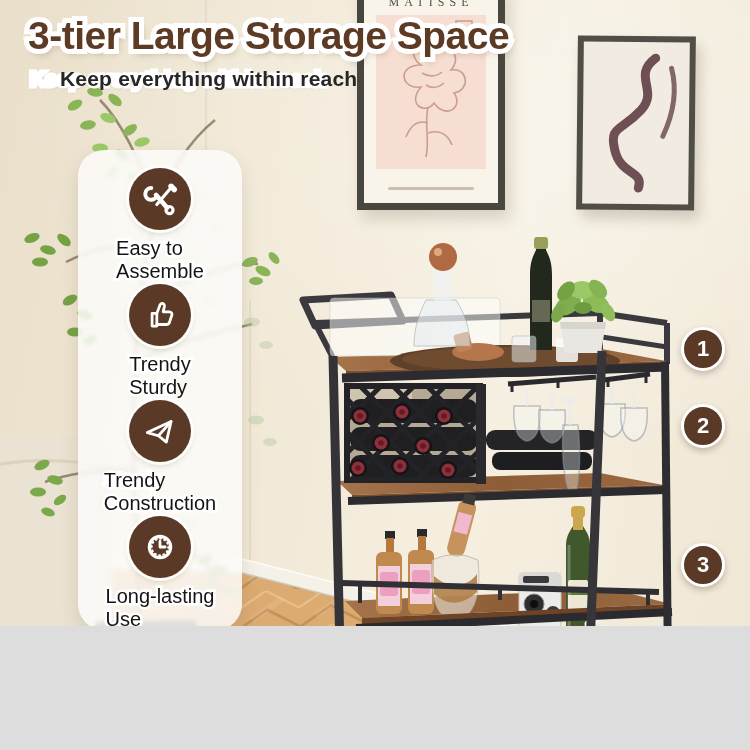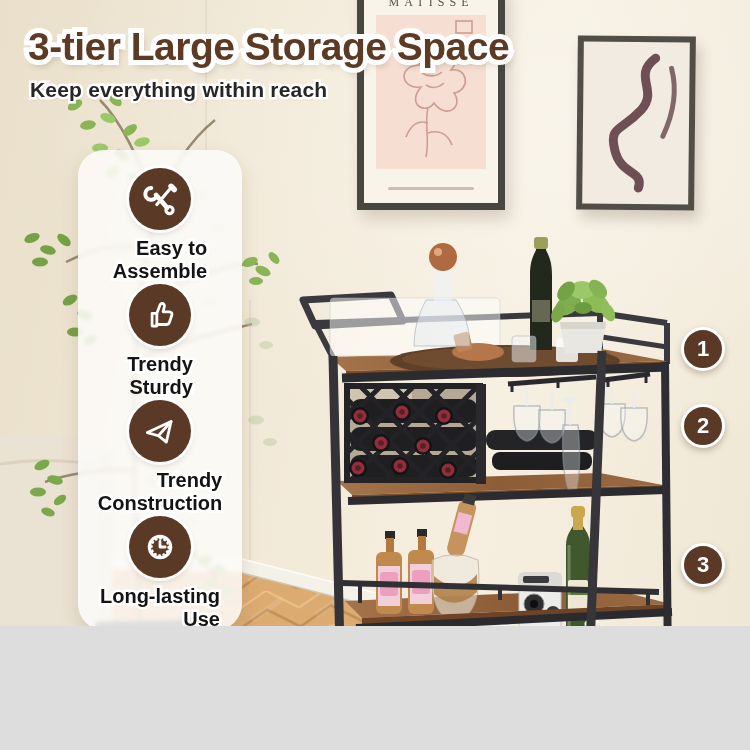--- a/index.html
+++ b/index.html
@@ -14,36 +14,36 @@
   
   .poster{position:absolute;left:357px;top:-16px;width:134px;height:212px;
     background:#f9f4ea;border:7px solid #47463f;box-shadow:5px 9px 14px rgba(70,55,35,.18);}
   .poster-inner{position:absolute;left:12px;right:12px;top:24px;bottom:34px;background:#f6dfd2;}
   .poster-title{position:absolute;top:4px;left:0;width:100%;text-align:center;
     font-family:"Liberation Serif","DejaVu Serif",serif;font-size:12px;letter-spacing:5px;color:#55524a;}
   .poster-caption{position:absolute;bottom:13px;left:18%;width:64%;height:3px;background:rgba(150,125,115,.45);border-radius:2px;}
   .abstract{position:absolute;left:577px;top:36px;width:106px;height:162px;background:#f1ebe1;
     border:6px solid #504e46;box-shadow:5px 9px 13px rgba(70,55,35,.2);transform:rotate(.6deg);}
   
-  .headline{position:absolute;left:28px;top:25px;}
+  .headline{position:absolute;left:28px;top:14px;}
   .stroke-out{position:relative;z-index:0;}
   .stroke-out::before{content:attr(data-text);position:absolute;left:0;top:0;width:100%;
     color:#fff;-webkit-text-stroke-color:#fff;z-index:-1;white-space:inherit;text-align:inherit;}
   .title{margin:0;font-size:39px;font-weight:bold;letter-spacing:-.5px;color:#5d3a23;}
   .title.stroke-out::before{-webkit-text-stroke-width:10px;text-shadow:3px 5px 7px rgba(96,74,50,.40);}
-  .subtitle{margin:9px 0 0 2px;font-size:21px;font-weight:bold;color:#262626;letter-spacing:.2px;}
+  .subtitle{margin:9px 0 0 2px;font-size:21px;font-weight:bold;color:#262626;letter-spacing:.2px;padding-left:30px;}
   .subtitle.stroke-out::before{-webkit-text-stroke-width:5px;text-shadow:1px 2px 3px rgba(96,74,50,.30);}
   
   .panel{position:absolute;left:78px;top:150px;width:164px;height:480px;border-radius:26px;
     background:rgba(253,252,249,.86);box-shadow:0 8px 18px rgba(120,100,70,.18);
     backdrop-filter:blur(2px);display:flex;flex-direction:column;align-items:center;padding-top:18px;box-sizing:border-box;}
   .ficon{width:62px;height:62px;border-radius:50%;background:#5a3a26;flex:0 0 auto;
     display:flex;align-items:center;justify-content:center;box-shadow:0 0 0 3px rgba(255,255,255,.9),0 3px 6px rgba(90,70,45,.25);}
-  .flabel{margin:7px 0 1px;font-size:20px;font-weight:bold;line-height:23px;color:#141414;
-    text-align:right;white-space:pre-line;}
+  .flabel{margin:7px 0 1px;font-size:20px;font-weight:normal;line-height:23px;color:#141414;
+    text-align:left;white-space:pre-line;}
   .flabel.stroke-out::before{-webkit-text-stroke-width:5px;}
   
   .badge{position:absolute;width:38px;height:38px;border-radius:50%;background:#5a3a26;
     border:3px solid #fff;box-shadow:0 3px 6px rgba(80,60,40,.3);color:#fff;font-size:22px;font-weight:bold;
     display:flex;align-items:center;justify-content:center;}
   .scene-svg{position:absolute;inset:0;}
 </style>
 </head>
 <body>
 

